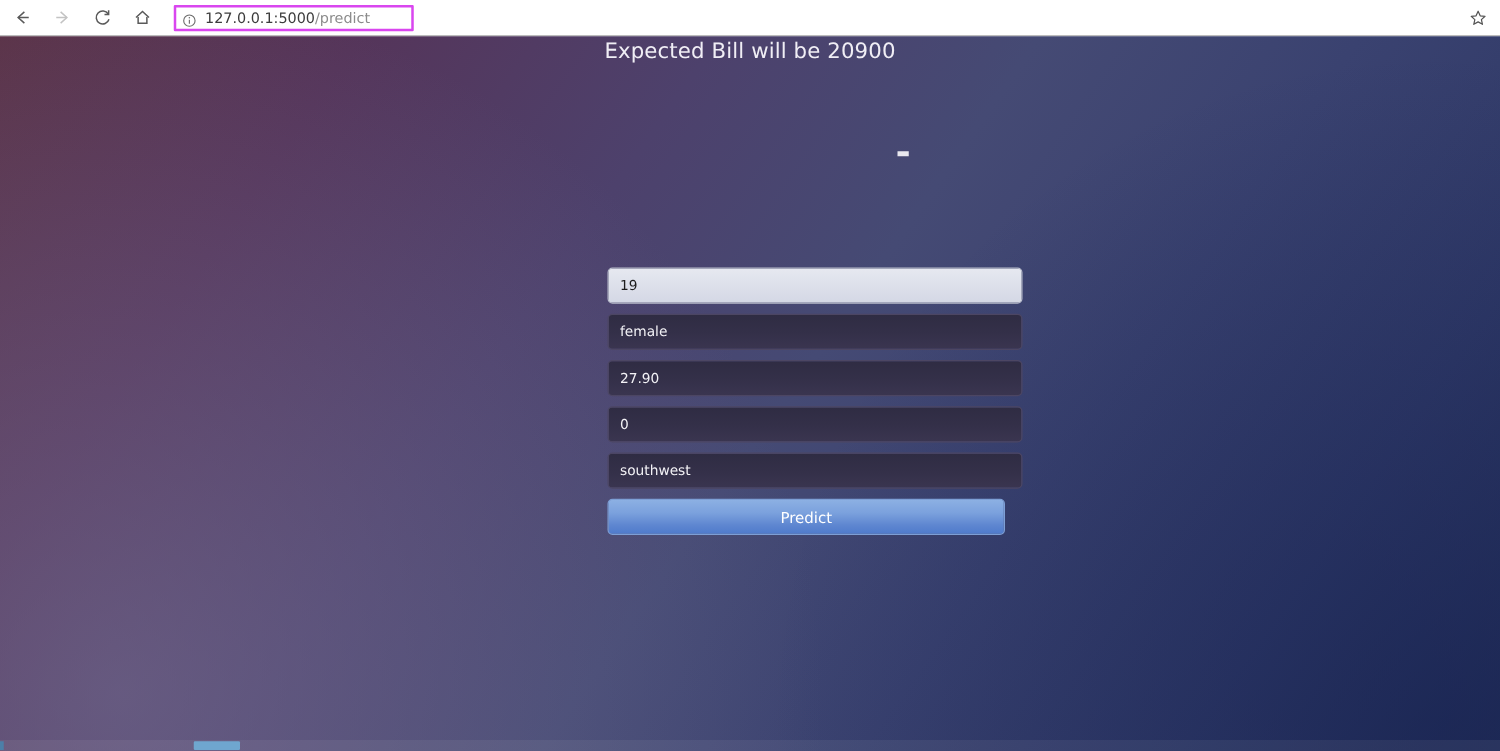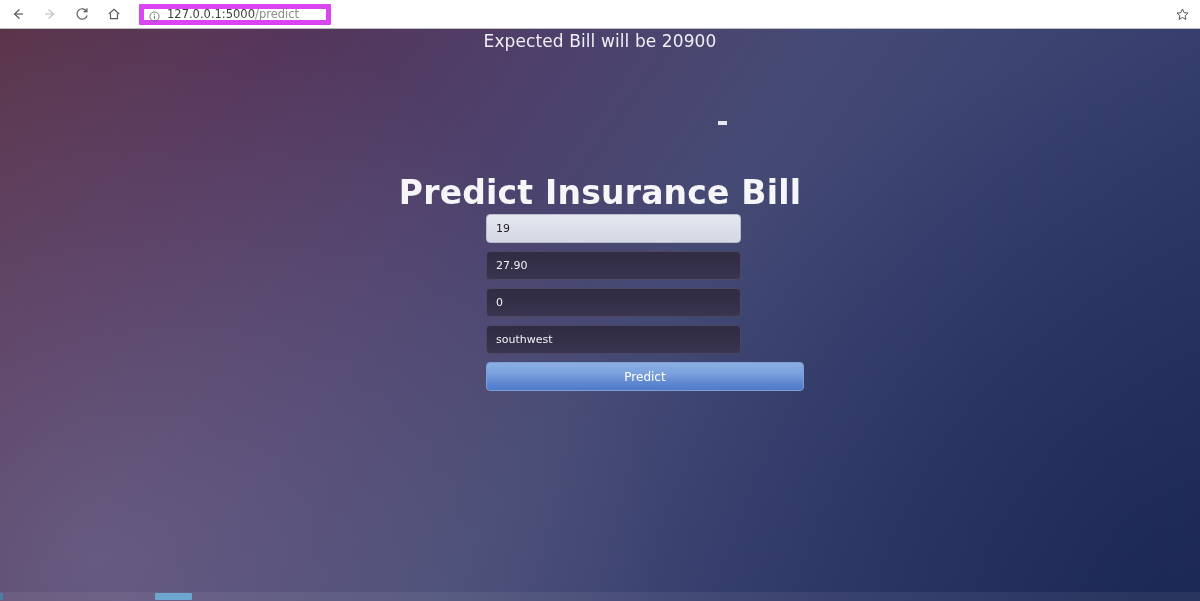--- a/index.html
+++ b/index.html
@@ -41,21 +41,21 @@
     user-select: none;
   }
   .nav-btn.disabled { color: #c3c3c3; }
   .nav-btn svg { display: block; }
 
   #omnibox {
     margin-left: 11px;
     width: 192px;
     height: 21px;
     background: #ffffff;
-    border: 5px solid #d946ef;
+    border: 2px solid #d946ef;
     box-sizing: border-box;
     display: flex;
     align-items: center;
     padding: 0 4px;
     border-radius: 1px;
   }
   #omnibox .info-icon {
     width: 13px;
     height: 13px;
     flex: 0 0 13px;
@@ -158,21 +158,21 @@
 
   #form-stack {
     position: absolute;
     left: 486px;
     top: 185px;
     width: 318px;
   }
 
   .field {
     display: block;
-    width: 255px;
+    width: 332px;
     height: 29px;
     box-sizing: border-box;
     margin-bottom: 8px;
     padding: 0 9px;
     border-radius: 4px;
     font-family: "DejaVu Sans", "Liberation Sans", sans-serif;
     font-size: 11px;
     color: #f3f2f6;
     background: linear-gradient(180deg, #2f2c43 0%, #343049 55%, #3a3550 100%);
     border: 1px solid #4c4663;
@@ -280,26 +280,26 @@
   </div>
 </div>
 
 <div id="page">
   <div id="page-inner">
 
     <div id="result-banner">Expected Bill will be 20900</div>
 
     <div id="caret-marker"></div>
 
-    <h1 id="form-title">Predict Insurance Bill</h1>
 
     <form id="form-stack">
 
       <input class="field autofilled" type="text" value="19" placeholder="age" style="">
 
+      <input class="field" type="text" value="female" placeholder="sex" style="">
 
       <input class="field" type="text" value="27.90" placeholder="bmi" style="">
 
       <input class="field" type="text" value="0" placeholder="children" style="">
 
 
       <input class="field" type="text" value="southwest" placeholder="region" style="">
 
       <button id="predict-button" type="submit">Predict</button>
     </form>

